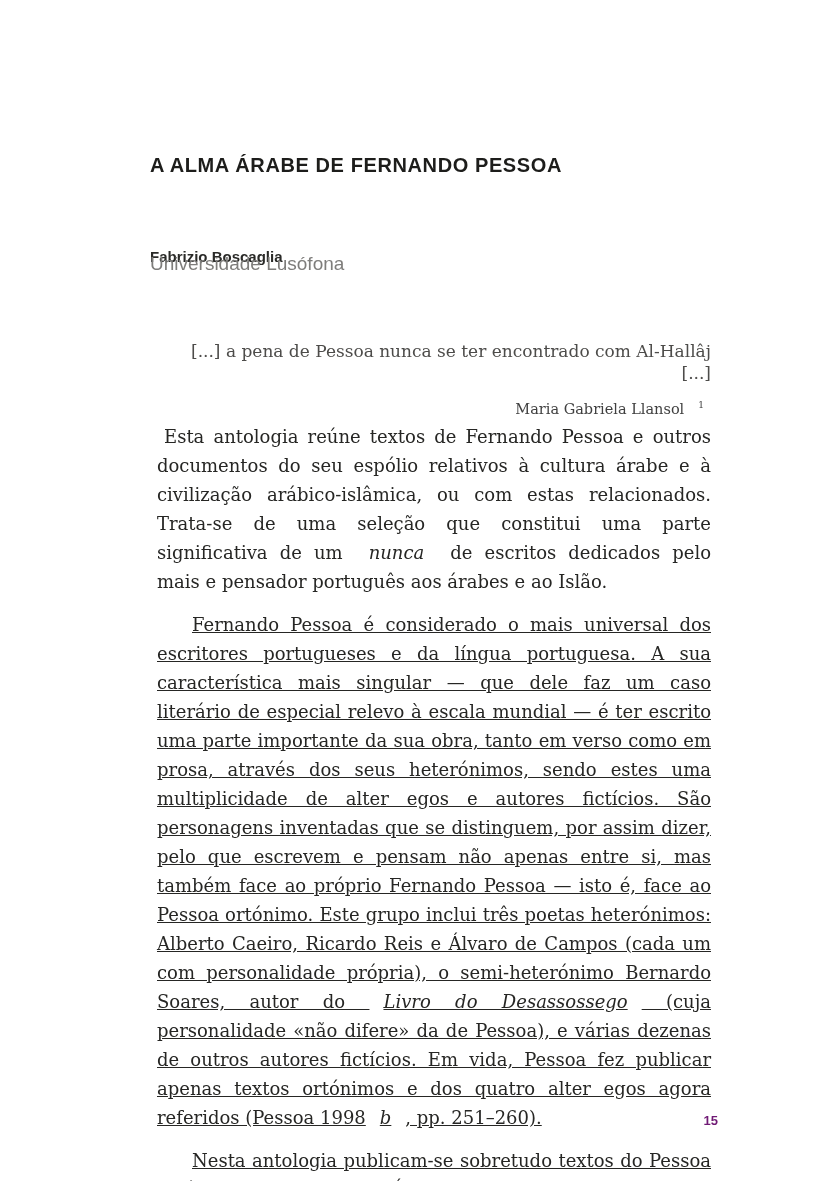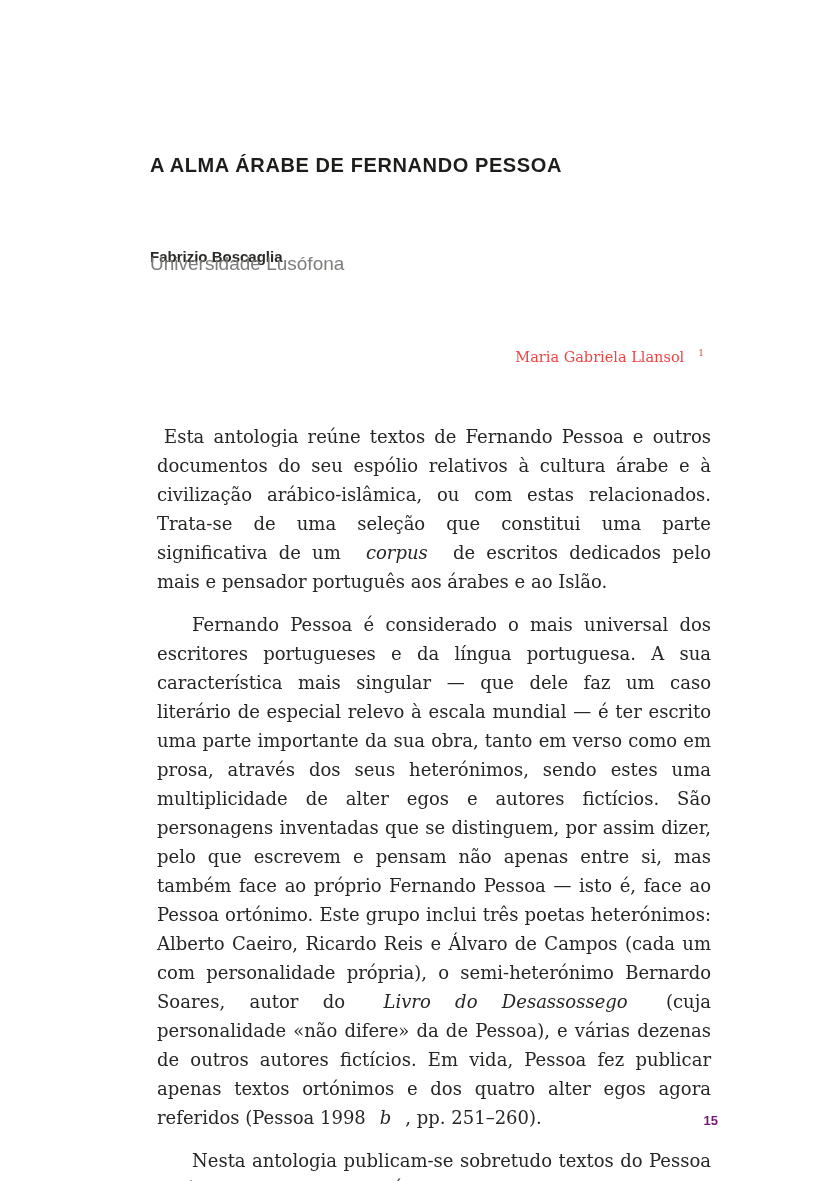--- a/index.html
+++ b/index.html
@@ -48,41 +48,41 @@
     top: 312px;
     width: 582px;
     text-align: right;
     color: #4d4c4a;
   }
   .epigraph-quote {
     font-size: 17px;
     line-height: 1.3;
   }
   .epigraph-attribution {
-    margin-top: 9px;
+    margin-top: 3px;
     font-size: 14.5px;
-    color: #ef4444;
+    color: #404040;
   }
   .epigraph-attribution sup {
     font-size: 9px;
     vertical-align: super;
     line-height: 0;
   }
   .body-text {
     position: absolute;
     left: 129px;
     top: 394px;
     width: 582px;
     font-size: 18px;
     line-height: 29px;
     color: #262624;
     text-align: justify;
   }
   .body-text p { margin: 0; }
-  .body-text p.indented { text-indent: 28px; }
+  .body-text p.indented { text-indent: 28px; text-decoration: underline; }
   .body-text .italic { font-style: italic; }
   .page-number {
     position: absolute;
     right: 116px;
     top: 1092px;
     font-family: "Liberation Sans", sans-serif;
     font-weight: 700;
     font-size: 13px;
     color: #701a75;
   }
@@ -92,24 +92,25 @@
 
 <div class="page">
 
   <h1 class="page-title">A ALMA ÁRABE DE FERNANDO PESSOA</h1>
 
   <div class="author-name">Fabrizio Boscaglia</div>
 
   <div class="affiliation">Universidade Lusófona</div>
 
   <div class="epigraph">
+    <div class="epigraph-quote">[...] a pena de Pessoa nunca se ter encontrado com Al-Hallâj [...]</div>
     <div class="epigraph-attribution"><span>Maria Gabriela Llansol</span><sup>1</sup></div>
   </div>
 
   <div class="body-text">
-      <p><span>Esta antologia reúne textos de Fernando Pessoa e outros documentos do seu espólio relativos à cultura árabe e à civilização arábico-islâmica, ou com estas relacionados. Trata-se de uma seleção que constitui uma parte significativa de um </span><span class="italic">corpus</span><span> de escritos dedicados pelo mais e pensador português aos árabes e ao Islão.</span></p>
+      <p><span>Esta antologia reúne textos de Fernando Pessoa e outros documentos do seu espólio relativos à cultura árabe e à civilização arábico-islâmica, ou com estas relacionados. Trata-se de uma seleção que constitui uma parte significativa de um </span><span class="italic">nunca</span><span> de escritos dedicados pelo mais e pensador português aos árabes e ao Islão.</span></p>
       <p class="indented"><span>Fernando Pessoa é considerado o mais universal dos escritores portugueses e da língua portuguesa. A sua característica mais singular — que dele faz um caso literário de especial relevo à escala mundial — é ter escrito uma parte importante da sua obra, tanto em verso como em prosa, através dos seus heterónimos, sendo estes uma multiplicidade de alter egos e autores fictícios. São personagens inventadas que se distinguem, por assim dizer, pelo que escrevem e pensam não apenas entre si, mas também face ao próprio Fernando Pessoa — isto é, face ao Pessoa ortónimo. Este grupo inclui três poetas heterónimos: Alberto Caeiro, Ricardo Reis e Álvaro de Campos (cada um com personalidade própria), o semi-heterónimo Bernardo Soares, autor do </span><span class="italic">Livro do Desassossego</span><span> (cuja personalidade «não difere» da de Pessoa), e várias dezenas de outros autores fictícios. Em vida, Pessoa fez publicar apenas textos ortónimos e dos quatro alter egos agora referidos (Pessoa 1998</span><span class="italic">b</span><span>, pp. 251–260).</span></p>
       <p class="indented"><span>Nesta antologia publicam-se sobretudo textos do Pessoa ortónimo, um poema de Álvaro de Campos e ainda alguns textos do autor</span></p>
     </div>
 
   <div class="page-number">15</div>
 
 </div>
 
 </body></html>

